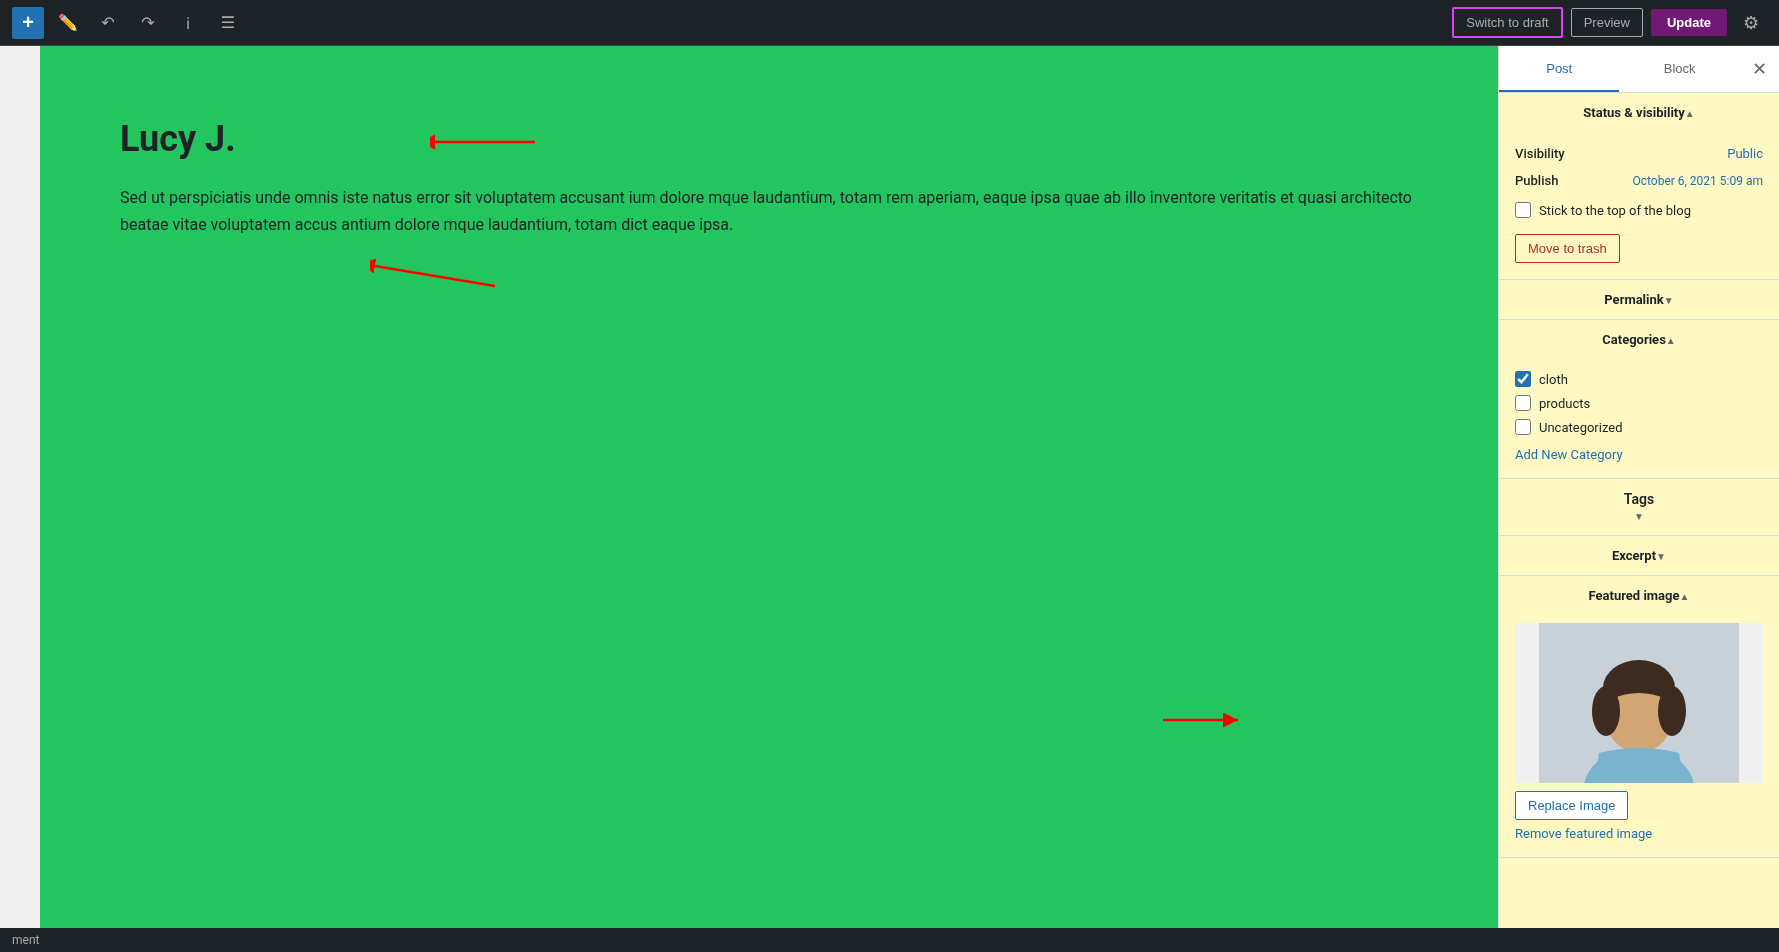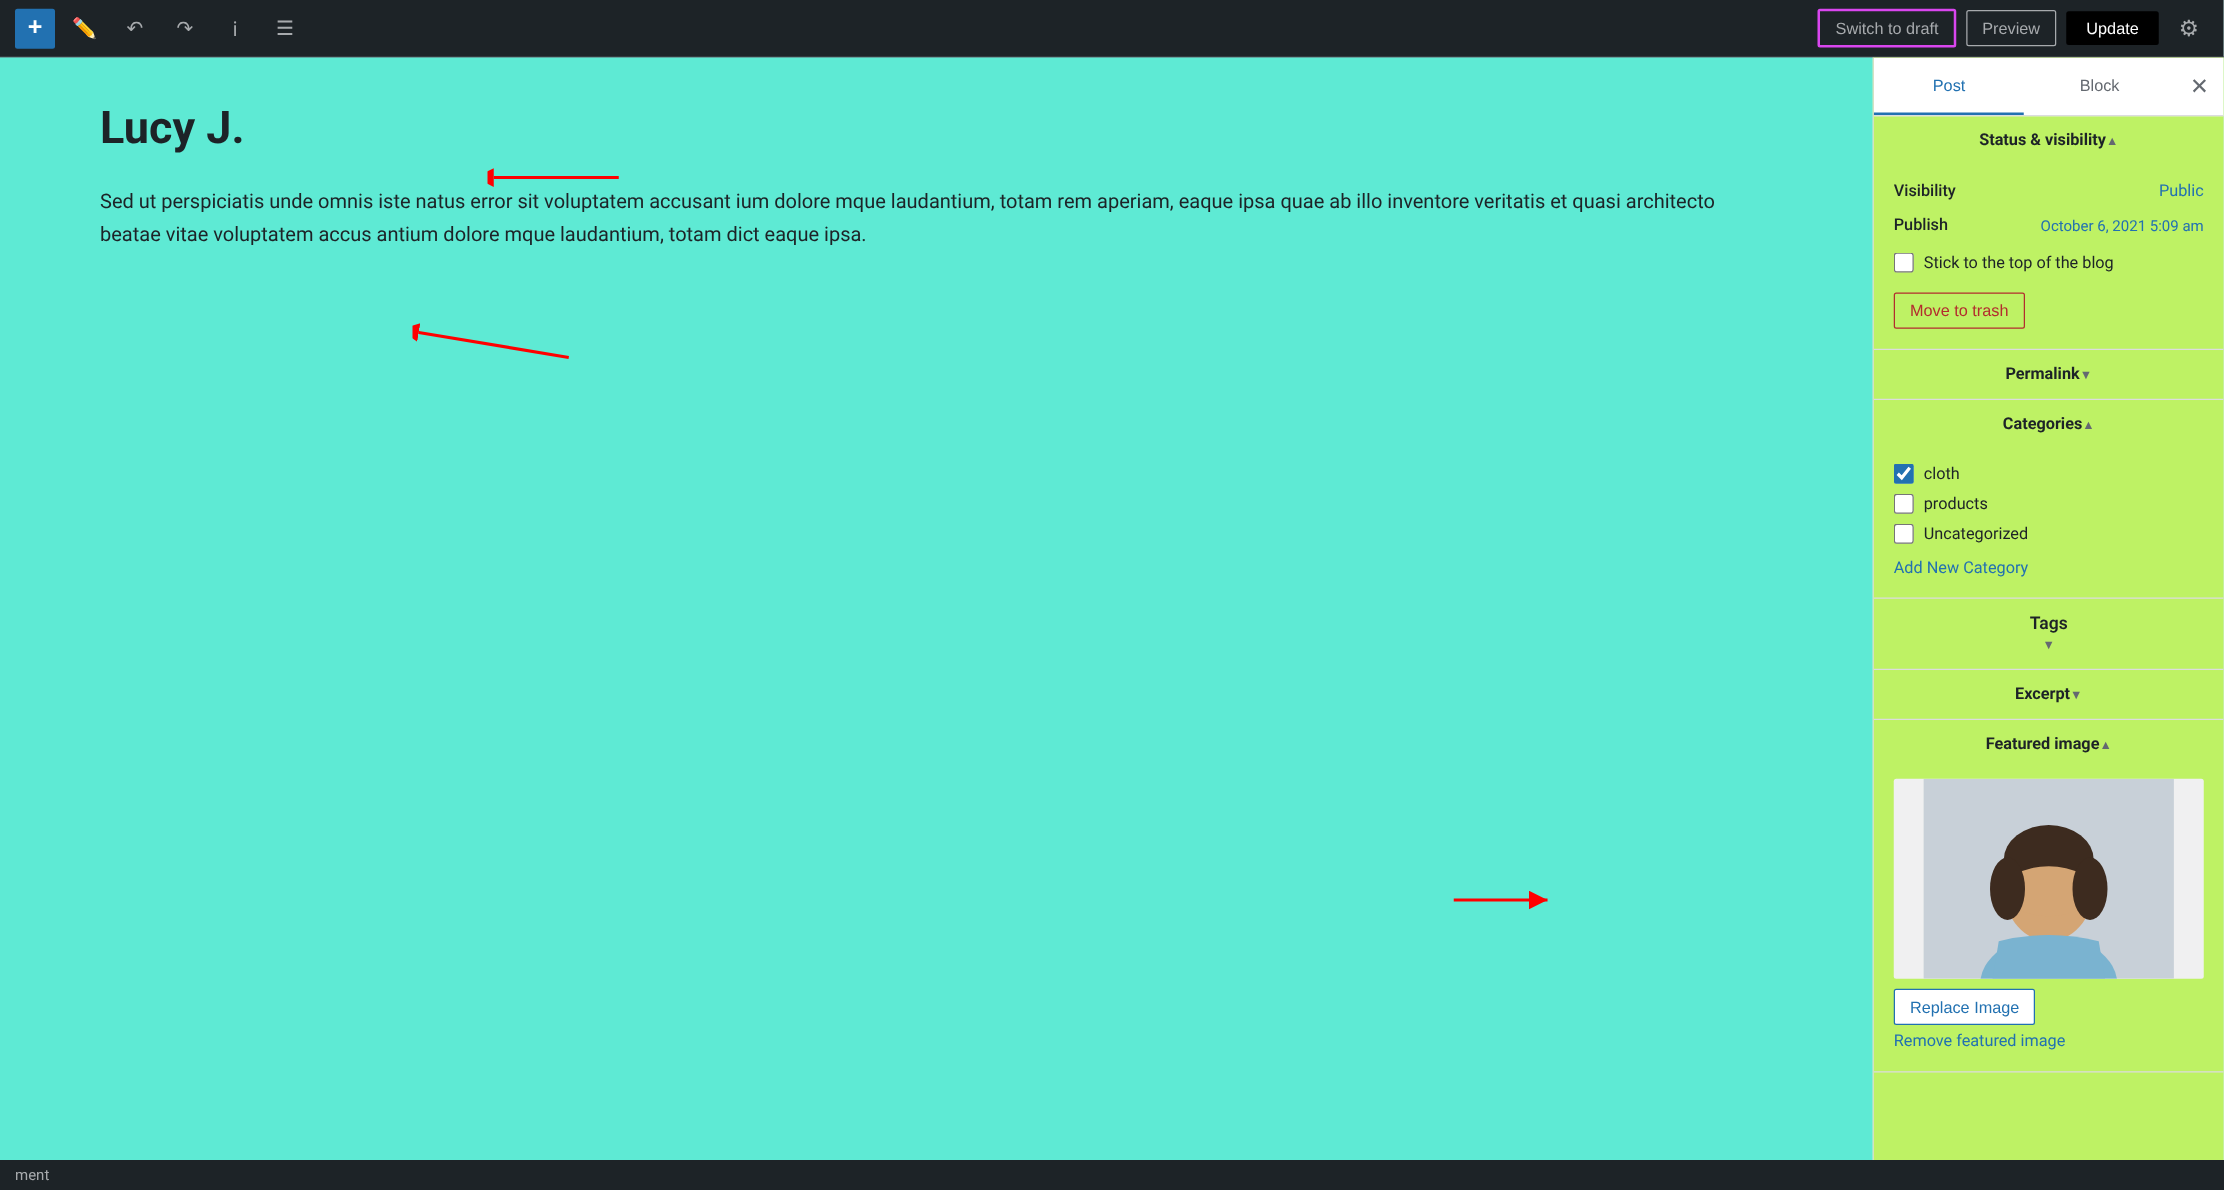--- a/index.html
+++ b/index.html
@@ -25,46 +25,47 @@
     }
     .btn-switch-draft {
       background: none; border: 2px solid #d946ef; color: #a7aaad; cursor: pointer;
       padding: 6px 12px; border-radius: 2px; font-size: 13px;
     }
     .btn-preview {
       background: none; border: 1px solid #a7aaad; color: #a7aaad; cursor: pointer;
       padding: 6px 12px; border-radius: 2px; font-size: 13px;
     }
     .btn-update {
-      background: #000000; border: none; color: #fff; cursor: pointer;
-      padding: 6px 16px; border-radius: 2px; font-size: 13px; font-weight: 400;
+      background: #701a75; border: none; color: #fff; cursor: pointer;
+      padding: 6px 16px; border-radius: 2px; font-size: 13px; font-weight: 700;
     }
     .btn-settings {
       background: none; border: none; color: #a7aaad; cursor: pointer;
       width: 32px; height: 32px; border-radius: 2px; font-size: 18px;
       display: flex; align-items: center; justify-content: center;
     }
 
     
     .main-layout { display: flex; height: calc(952px - 46px); }
 
     
     .editor-area {
-      flex: 1; background: #5eead4; overflow-y: auto; padding: 35px 80px;
+      flex: 1; background: #22c55e; overflow-y: auto; padding: 72px 80px;
       position: relative;
+      margin-left: 40px;
     }
     .post-title {
       font-size: 36px; font-weight: 700; color: #1d2327; margin-bottom: 24px;
       outline: none; border: none; width: 100%;
     }
     .post-body { font-size: 16px; line-height: 1.7; color: #1d2327; }
 
     
     .sidebar {
-      width: 281px; background: #bef264; border-left: 1px solid #dcdcde;
+      width: 281px; background: #fef9c3; border-left: 1px solid #dcdcde;
       overflow-y: auto; display: flex; flex-direction: column;
     }
 
     
     .sidebar-tabs {
       display: flex; border-bottom: 1px solid #dcdcde;
       position: sticky; top: 0; background: #fff; z-index: 10;
     }
     .sidebar-tab {
       flex: 1; padding: 12px; text-align: center; cursor: pointer;

